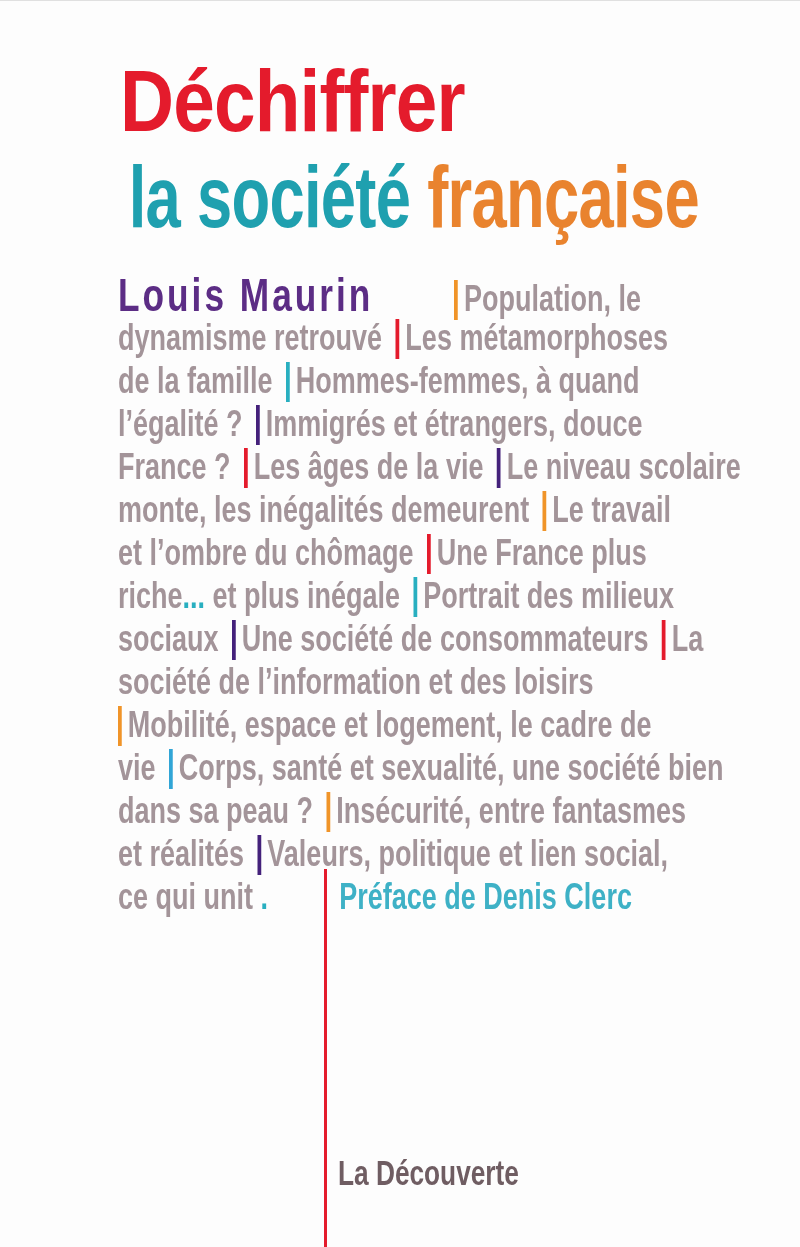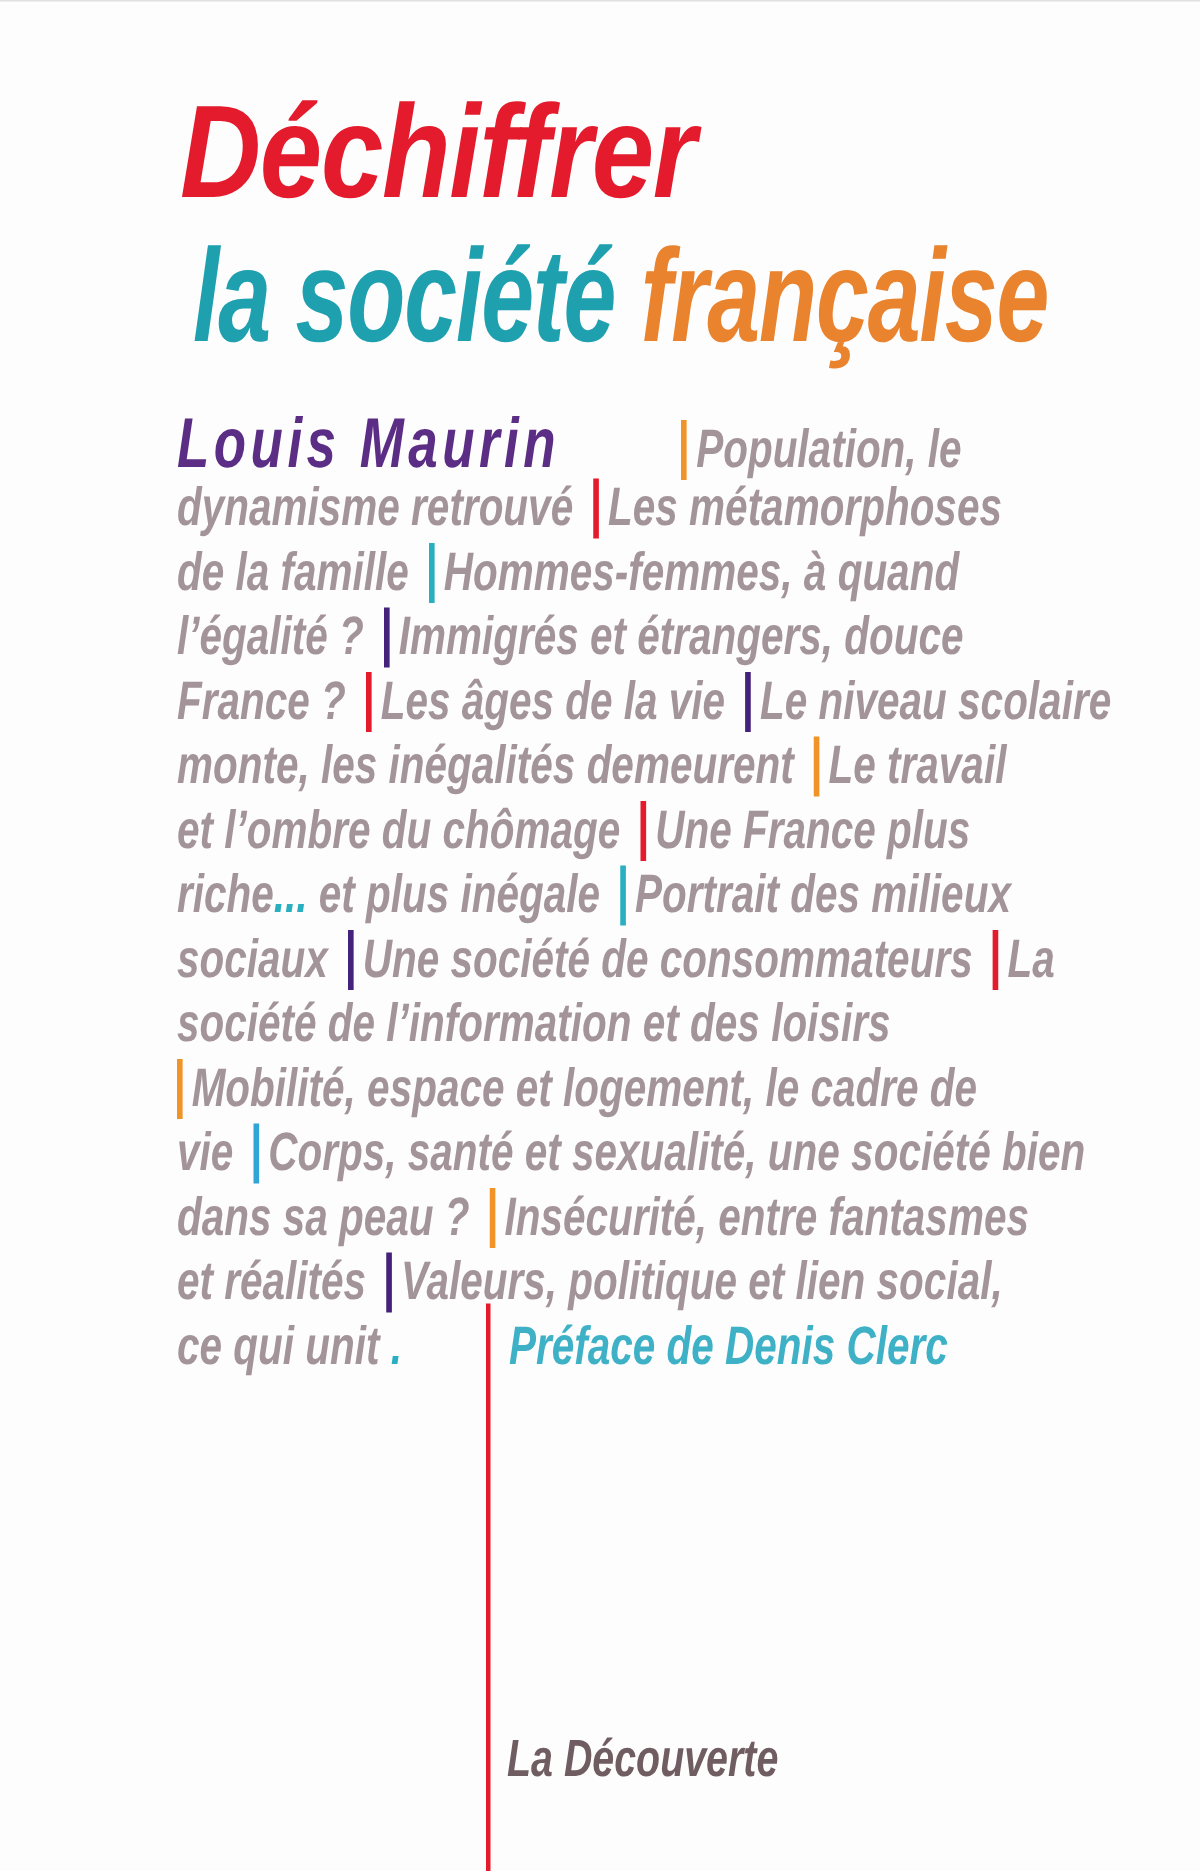--- a/index.html
+++ b/index.html
@@ -1,20 +1,19 @@
 <!DOCTYPE html>
 <html><head>
 <meta charset="utf-8">
 <style>
   html,body{margin:0;padding:0;background:#ffffff;}
   .page{
     position:relative; width:800px; height:1247px; background:#fdfdfd;
     overflow:hidden; font-family:"Liberation Sans", sans-serif; font-weight:700;
     border-top:1px solid #e0e0e0;
-    font-style:italic;
   }
   
   .title{position:absolute; left:120px; top:52px;}
   .title-line{display:block; white-space:nowrap; font-size:88px; line-height:96px;
     transform-origin:0 50%; letter-spacing:-1px;}
   .title-line1{transform:scaleX(0.85);}
   .title-line2{transform:scaleX(0.72); padding-left:12px;}
   
   .body-text{position:absolute; left:118px; top:272px; width:790px;
     transform:scaleX(0.75); transform-origin:0 0;}

